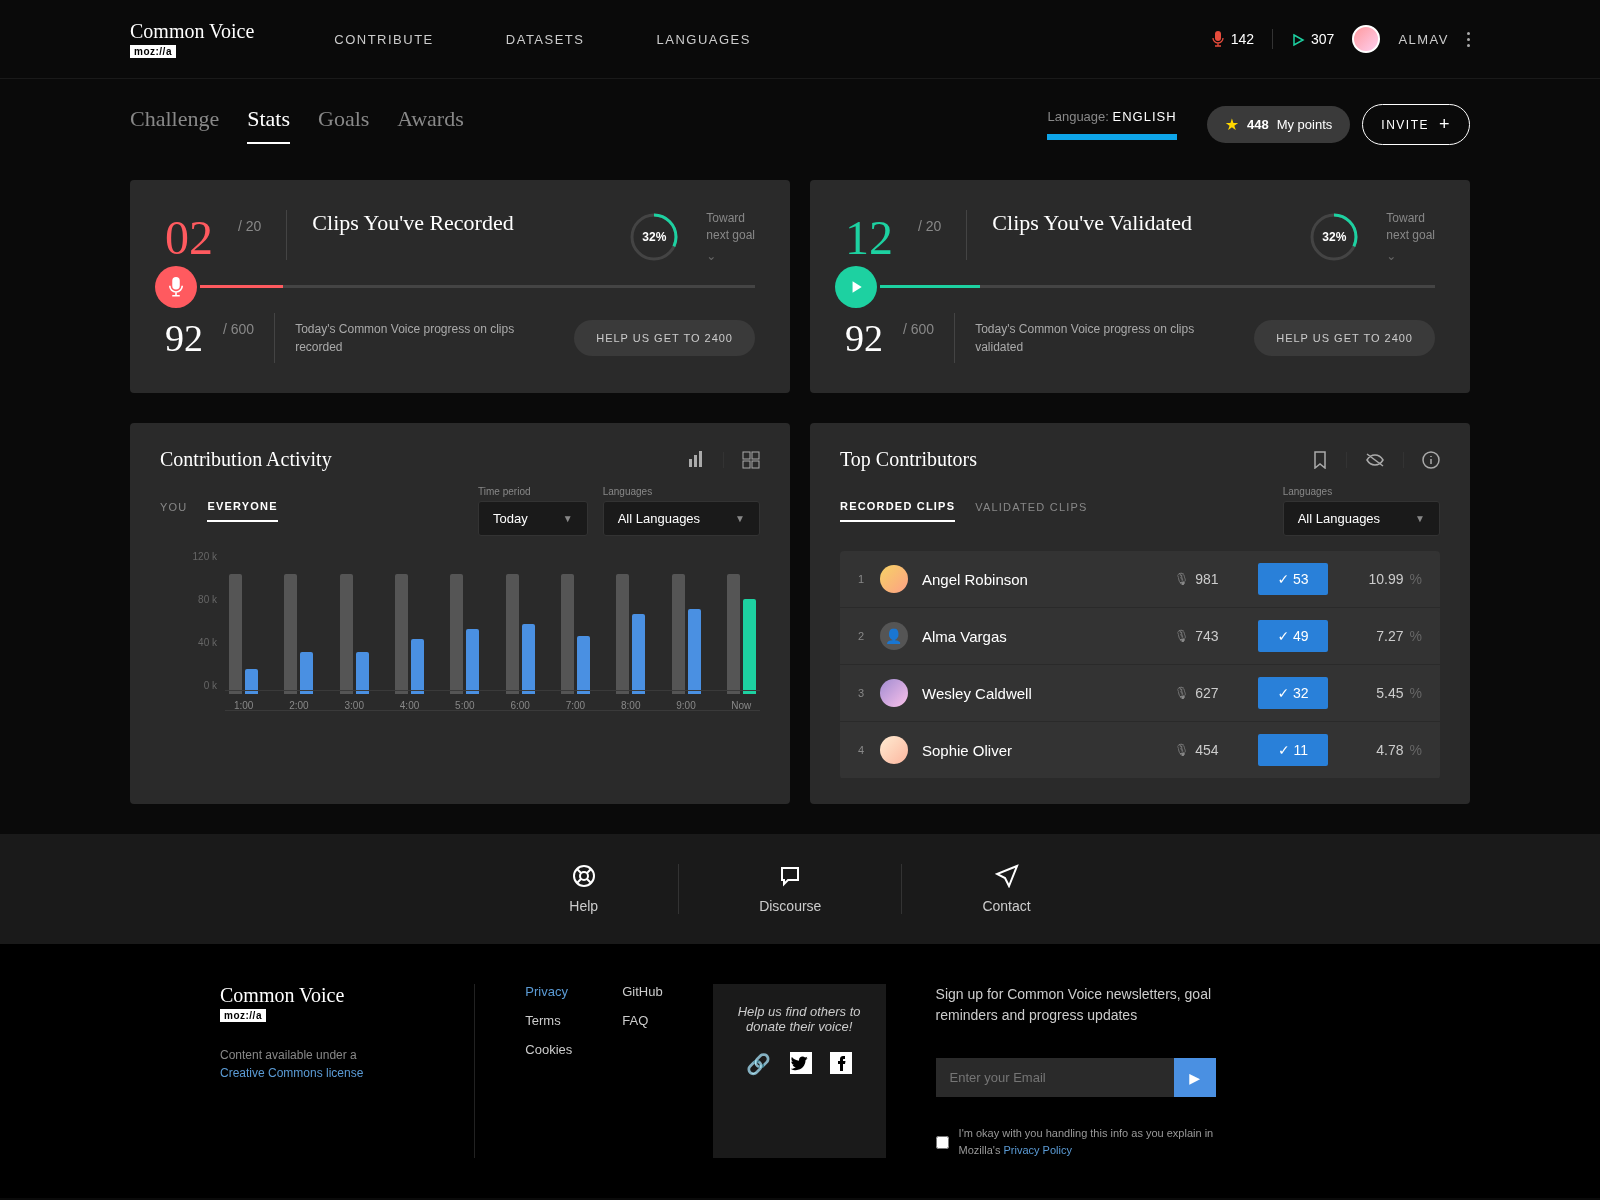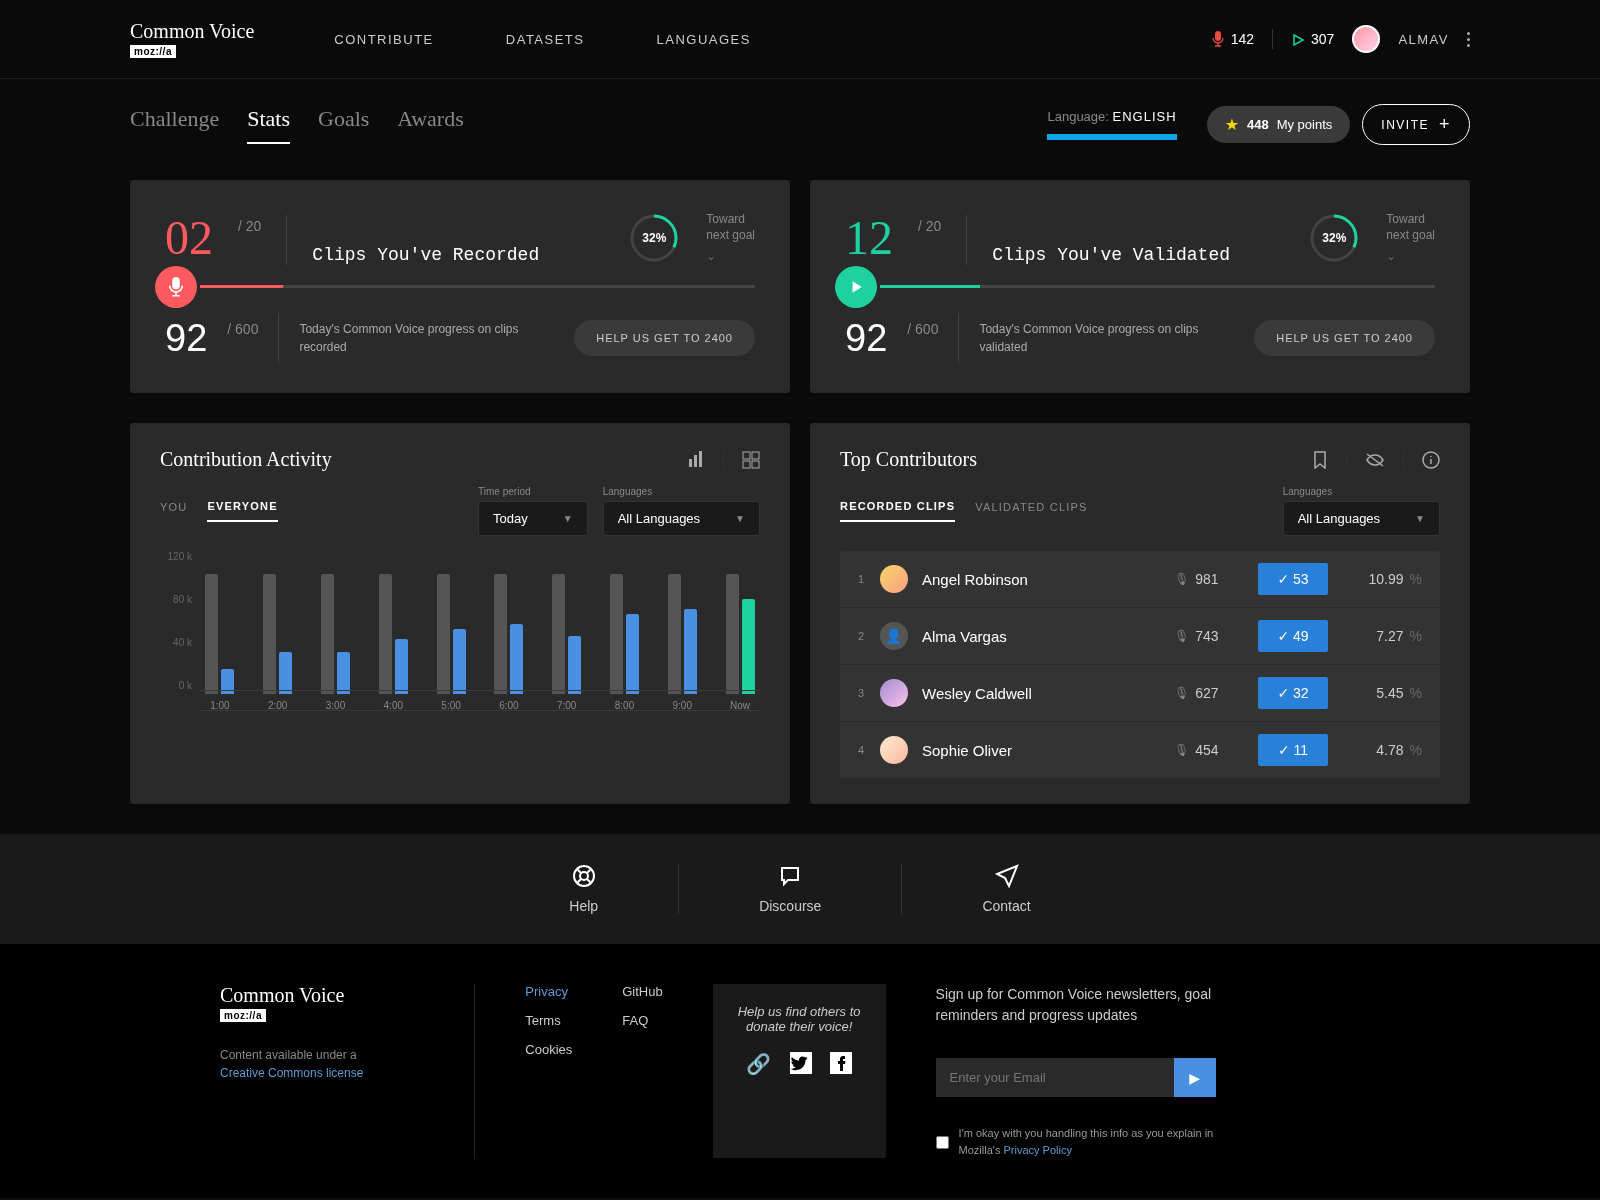--- a/index.html
+++ b/index.html
@@ -26,62 +26,62 @@
 .tab.active { color:#fff; border-bottom:2px solid #fff; }
 .lang-sel { margin-left:auto; font-size:13px; color:#888; padding-bottom:10px; border-bottom:6px solid #0ea5e9; }
 .lang-sel b { color:#fff; letter-spacing:1px; font-weight:500; }
 .points { background:#3a3a3a; border-radius:30px; padding:9px 18px; display:flex; align-items:center; gap:8px; margin-left:30px; font-size:13px; }
 .star { color:#ffd700; font-size:16px; }
 .invite { border:1px solid #fff; border-radius:30px; padding:9px 18px; display:flex; align-items:center; gap:10px; margin-left:12px; font-size:12px; letter-spacing:1.5px; cursor:pointer; }
 .plus { font-size:18px; font-weight:300; }
 
 .cards { display:flex; gap:20px; padding:20px 130px; }
 .card { flex:1; background:#2a2a2a; border-radius:4px; padding:30px 35px; }
-.card-top { display:flex; align-items:flex-end; gap:25px; }
+.card-top { display:flex; align-items:flex-start; gap:25px; }
 .big-num { font-size:48px; font-weight:300; font-family:Georgia,serif; }
 .red { color:#ff5a5f; }
 .teal { color:#1dd1a1; }
 .slash { color:#888; font-size:14px; align-self:flex-start; margin-top:8px; }
 .divider-v2 { width:1px; height:50px; background:#444; }
-.card-title { font-family:Liberation Mono, monospace; font-size:18px; flex:1; }
+.card-title { font-family:Liberation Serif, serif; font-size:22px; flex:1; }
 .gauge { position:relative; width:54px; height:54px; }
 .gauge svg { transform:rotate(-90deg); }
 .gauge-txt { position:absolute; top:50%; left:50%; transform:translate(-50%,-50%); font-size:12px; font-weight:600; }
 .goal-txt { font-size:12px; color:#888; line-height:1.4; }
 .goal-txt .chev { display:block; margin-top:4px; color:#666; }
 .progress-row { display:flex; align-items:center; margin:20px 0 25px; position:relative; }
 .prog-icon { width:42px; height:42px; border-radius:50%; display:flex; align-items:center; justify-content:center; position:absolute; left:-10px; z-index:2; }
 .prog-icon.red-bg { background:#ff5a5f; }
 .prog-icon.teal-bg { background:#1dd1a1; }
 .prog-bar { flex:1; height:3px; background:#444; margin-left:35px; position:relative; }
 .prog-fill { height:100%; }
 .prog-fill.red-f { background:#ff5a5f; width:15%; }
 .prog-fill.teal-f { background:#1dd1a1; width:18%; }
 .card-bot { display:flex; align-items:center; gap:20px; }
-.bot-num { font-size:38px; font-family:Liberation Sans, sans-serif; }
+.bot-num { font-size:38px; font-family:Liberation Serif, serif; }
 .bot-txt { font-size:12px; color:#aaa; flex:1; line-height:1.5; }
 .help-btn { background:#3a3a3a; border:none; color:#ccc; padding:12px 22px; border-radius:30px; font-size:11px; letter-spacing:1px; cursor:pointer; }
 
 .panels { display:flex; gap:20px; padding:10px 130px 30px; }
 .panel { flex:1; background:#2a2a2a; border-radius:4px; padding:25px 30px; }
 .panel-head { display:flex; align-items:center; justify-content:space-between; margin-bottom:15px; }
 .panel-title { font-family:Georgia,serif; font-size:20px; }
 .panel-icons { display:flex; gap:18px; align-items:center; color:#aaa; }
 .panel-icons .divider-v { height:16px; }
 .sub-tabs { display:flex; align-items:center; gap:20px; margin-bottom:15px; }
 .sub-tab { font-size:11px; letter-spacing:1.2px; color:#888; cursor:pointer; padding-bottom:8px; }
 .sub-tab.active { color:#fff; border-bottom:2px solid #fff; font-weight:600; }
 .selects { margin-left:auto; display:flex; gap:15px; }
 .sel { display:flex; flex-direction:column; gap:4px; }
 .sel-label { font-size:10px; color:#888; }
 .sel-box { background:#1a1a1a; border:1px solid #333; padding:9px 14px; border-radius:3px; font-size:13px; display:flex; align-items:center; gap:35px; cursor:pointer; }
 .chev-d { color:#888; font-size:10px; }
 
 .chart { position:relative; height:160px; margin-top:10px; display:flex; gap:8px; }
-.y-axis { display:flex; flex-direction:column; justify-content:space-between; font-size:10px; color:#666; padding-bottom:20px; text-align:right; width:32px; }
+.y-axis { display:flex; flex-direction:column; justify-content:space-between; font-size:10px; color:#666; padding-bottom:20px; text-align:right; width:32px;margin-left:25px; }
 .bars { flex:1; display:flex; gap:18px; align-items:flex-end; position:relative; }
 .bars::before,.bars::after { content:''; position:absolute; left:0; right:0; height:1px; background:#3a3a3a; }
 .bars::before { bottom:20px; }
 .bar-grp { display:flex; flex-direction:column; align-items:center; gap:6px; flex:1; }
 .bar-pair { display:flex; gap:3px; align-items:flex-end; height:130px; }
 .bar { width:13px; border-radius:2px 2px 0 0; }
 .bar.gray { background:#555; }
 .bar.blue { background:#4a90e2; }
 .bar.teal-b { background:#1dd1a1; }
 .bar-lbl { font-size:10px; color:#888; }

